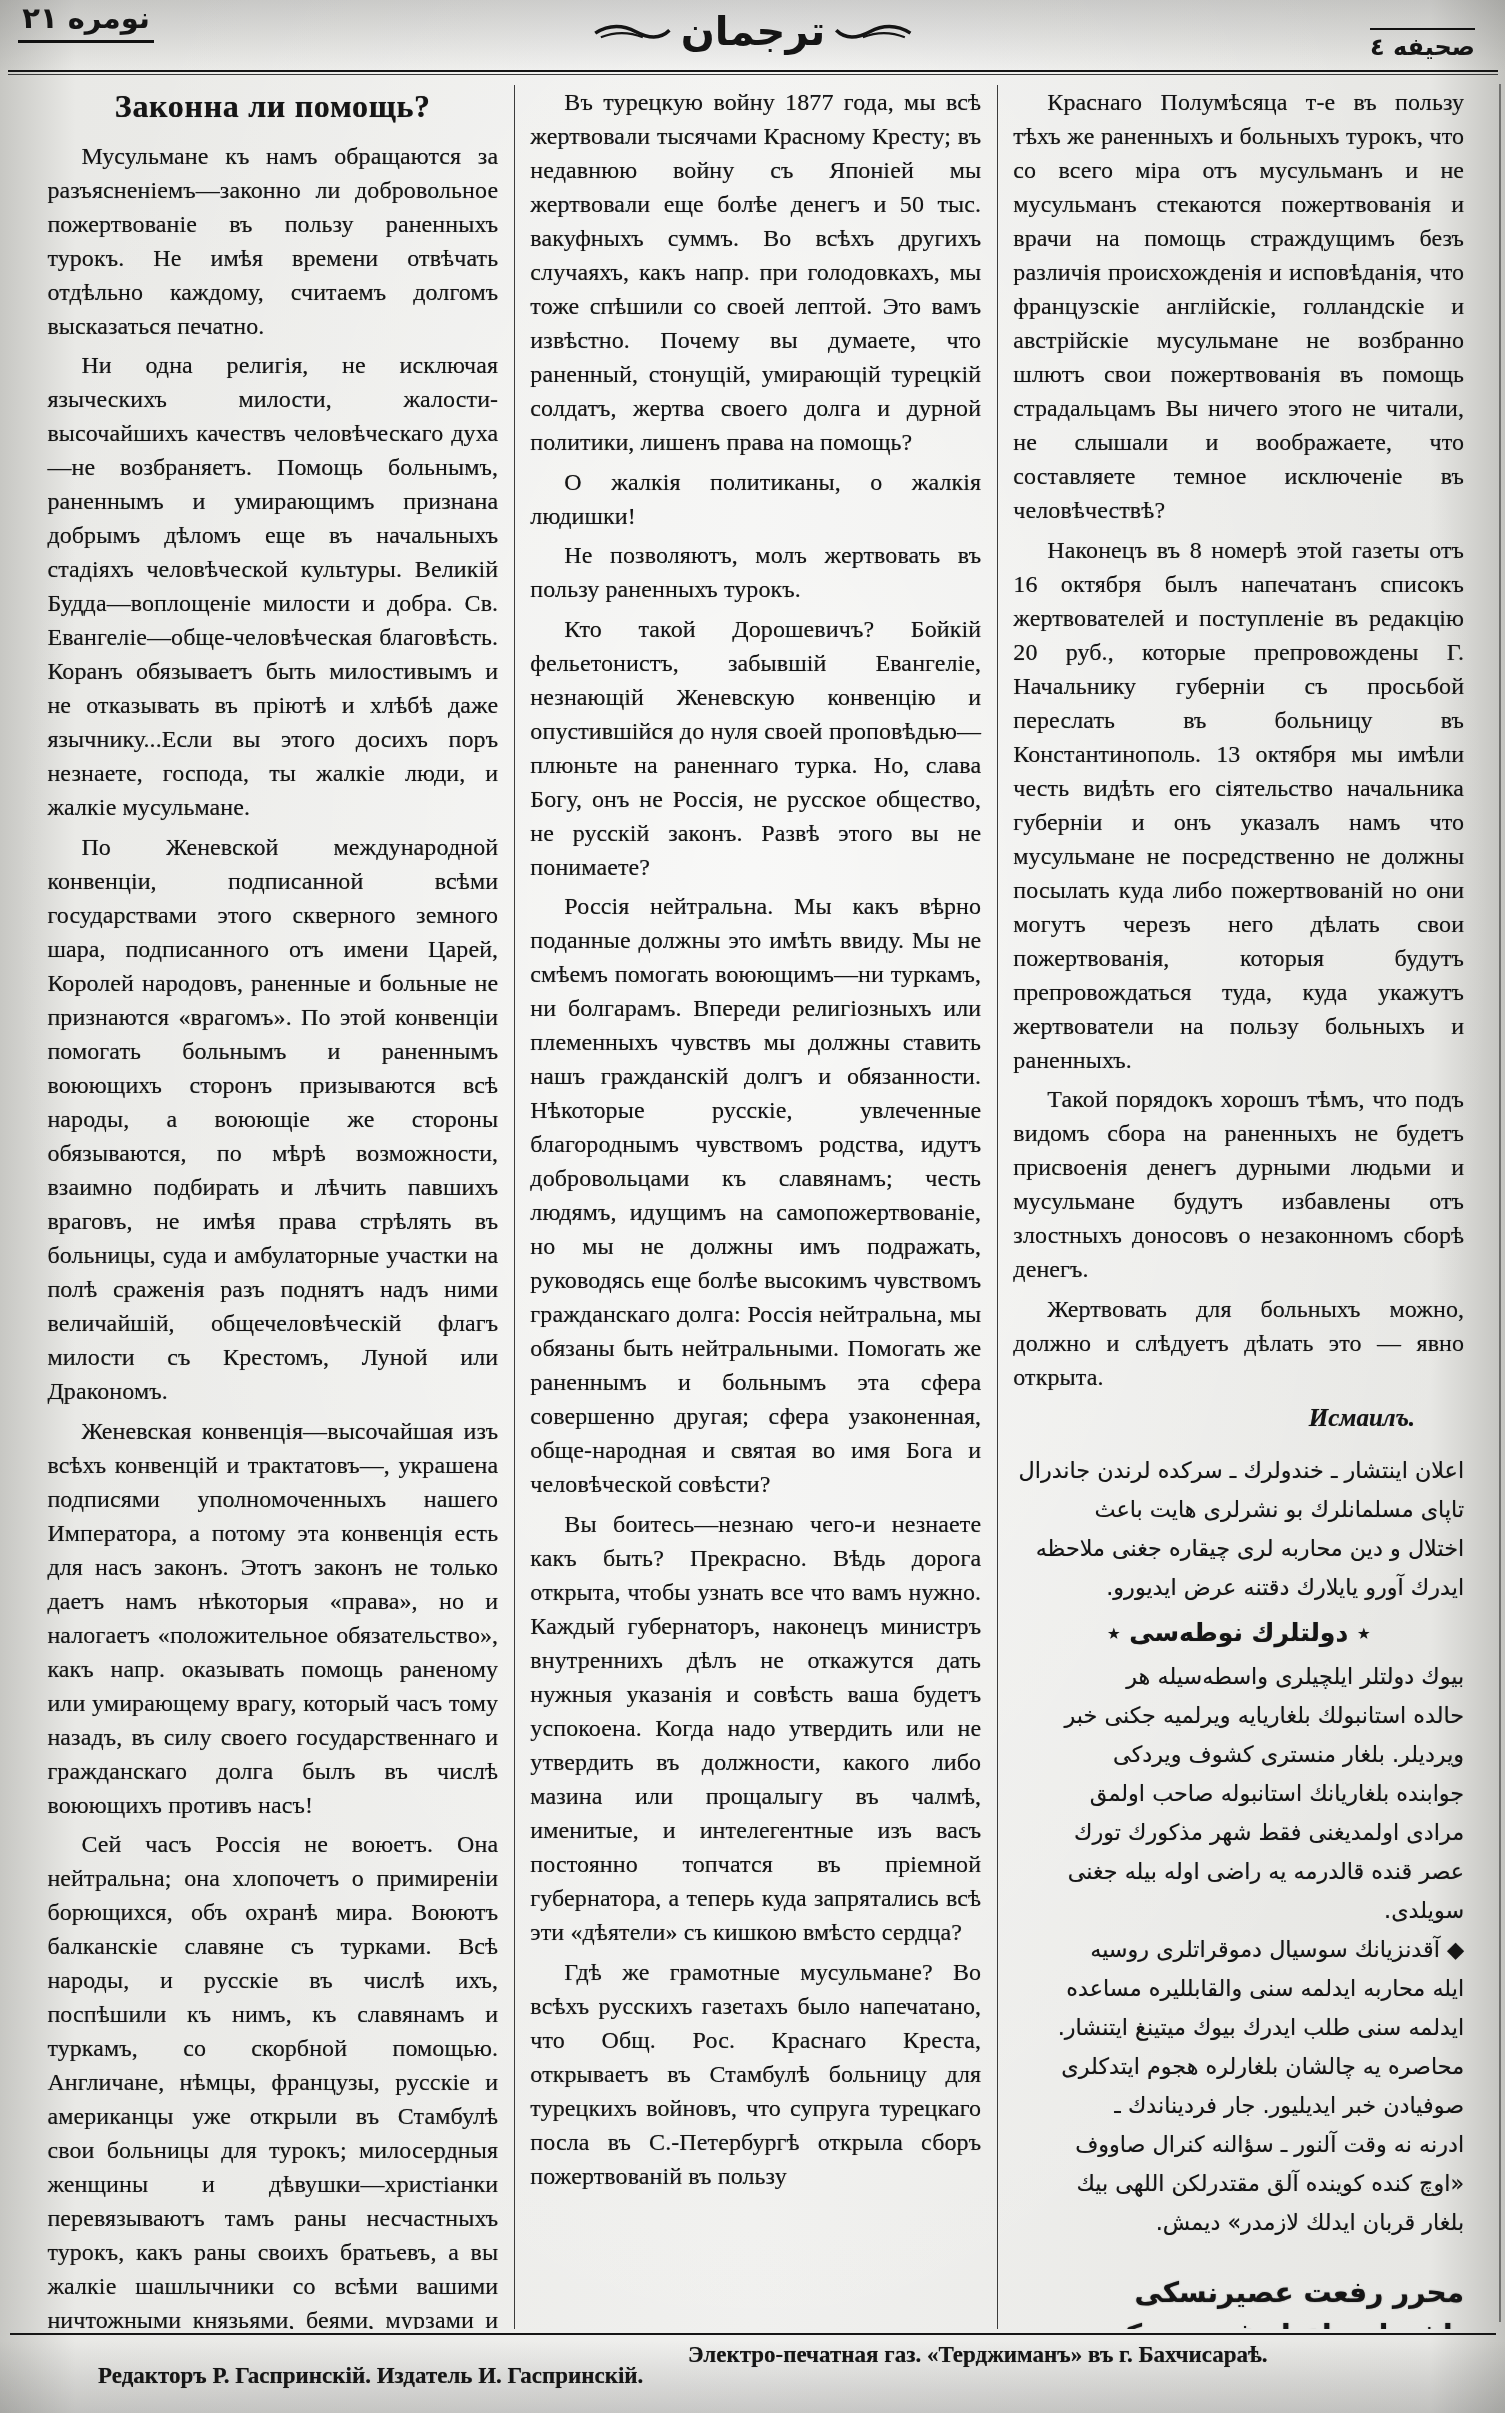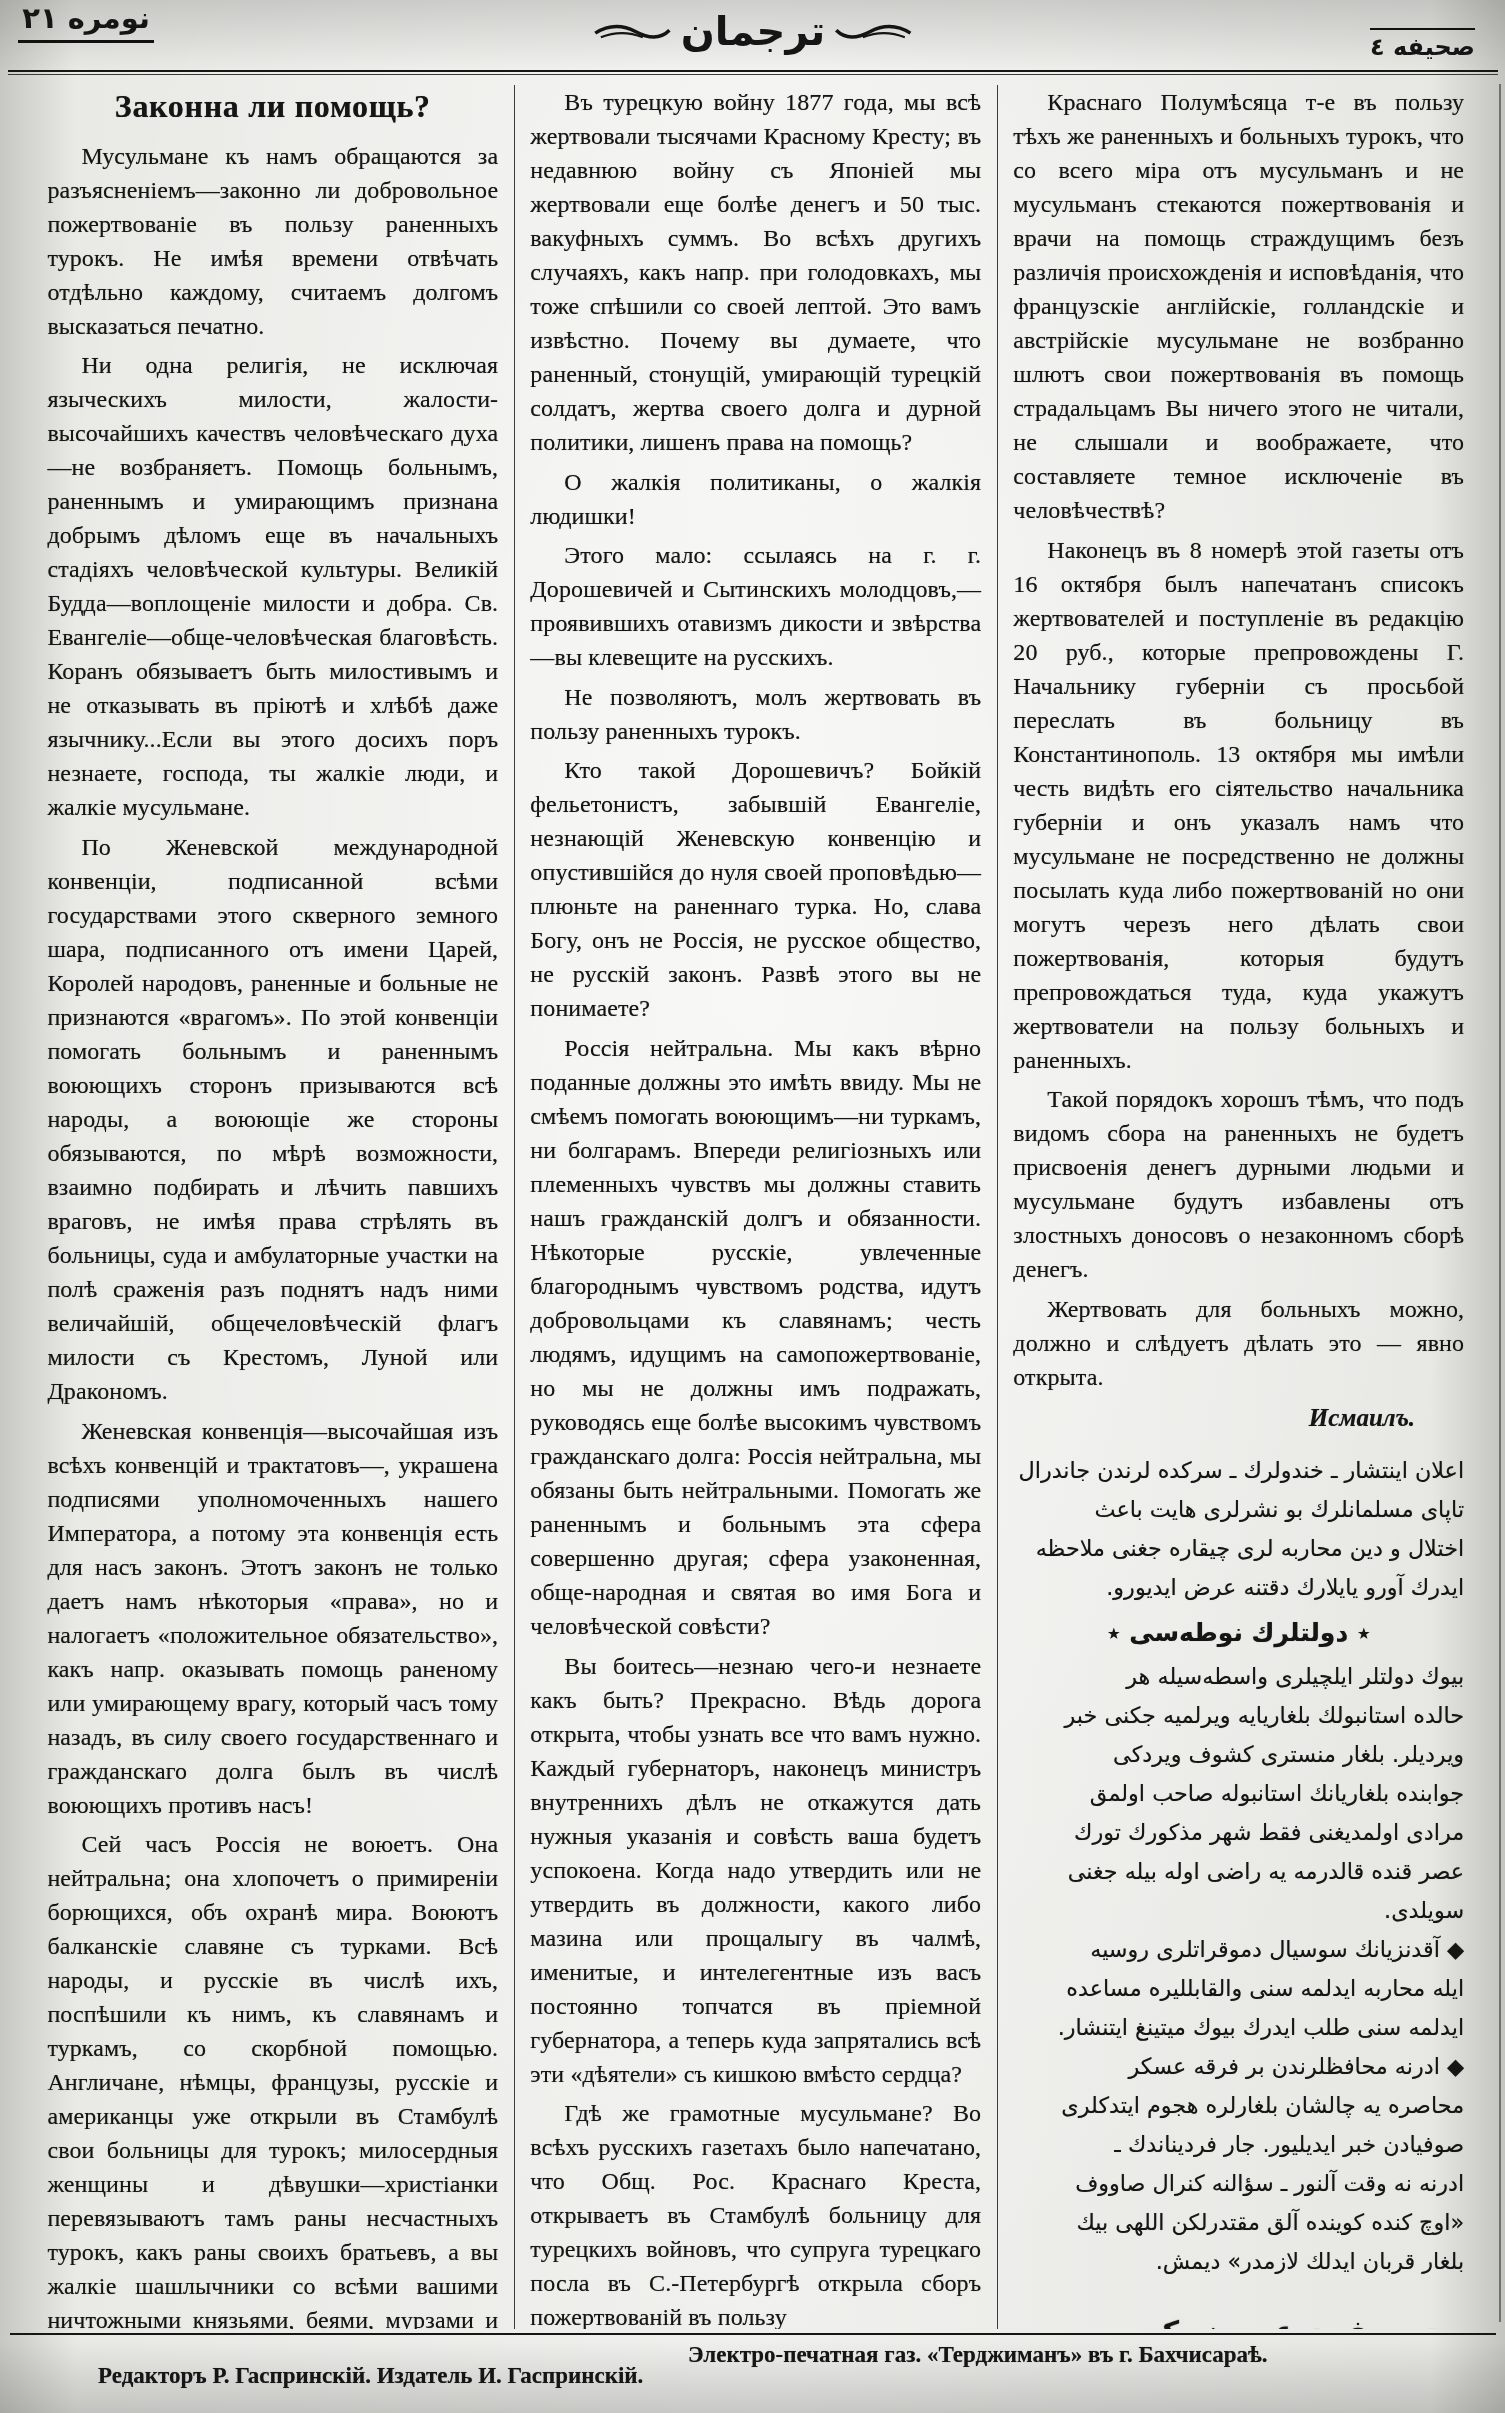--- a/index.html
+++ b/index.html
@@ -156,21 +156,20 @@
           <p class="para">Сей часъ Россія не воюетъ. Она нейтральна; она хлопочетъ о примиреніи борющихся, объ охранѣ мира. Воюютъ балканскіе славяне съ турками. Всѣ народы, и русскіе въ числѣ ихъ, поспѣшили къ нимъ, къ славянамъ и туркамъ, со скорбной помощью. Англичане, нѣмцы, французы, русскіе и американцы уже открыли въ Стамбулѣ свои больницы для турокъ; милосердныя женщины и дѣвушки—христіанки перевязываютъ тамъ раны несчастныхъ турокъ, какъ раны своихъ братьевъ, а вы жалкіе шашлычники со всѣми вашими ничтожными князьями, беями, мурзами и интеллегентами незнаете еще того, что раненному турку, можно и должно дать помощь!</p>
         </div>
     </div>
 
     <div class="col-divider"></div>
 
     <div class="col">
       <div>
           <p class="para">Въ турецкую войну 1877 года, мы всѣ жертвовали тысячами Красному Кресту; въ недавнюю войну съ Японіей мы жертвовали еще болѣе денегъ и 50 тыс. вакуфныхъ суммъ. Во всѣхъ другихъ случаяхъ, какъ напр. при голодовкахъ, мы тоже спѣшили со своей лептой. Это вамъ извѣстно. Почему вы думаете, что раненный, стонущій, умирающій турецкій солдатъ, жертва своего долга и дурной политики, лишенъ права на помощь?</p>
           <p class="para">О жалкія политиканы, о жалкія людишки!</p>
-          <p class="para">Этого мало: ссылаясь на г. г. Дорошевичей и Сытинскихъ молодцовъ,—проявившихъ отавизмъ дикости и звѣрства—вы клевещите на русскихъ.</p>
           <p class="para">Не позволяютъ, молъ жертвовать въ пользу раненныхъ турокъ.</p>
           <p class="para">Кто такой Дорошевичъ? Бойкій фельетонистъ, забывшій Евангеліе, незнающій Женевскую конвенцію и опустившійся до нуля своей проповѣдью—плюньте на раненнаго турка. Но, слава Богу, онъ не Россія, не русское общество, не русскій законъ. Развѣ этого вы не понимаете?</p>
           <p class="para">Россія нейтральна. Мы какъ вѣрно поданные должны это имѣть ввиду. Мы не смѣемъ помогать воюющимъ—ни туркамъ, ни болгарамъ. Впереди религіозныхъ или племенныхъ чувствъ мы должны ставить нашъ гражданскій долгъ и обязанности. Нѣкоторые русскіе, увлеченные благороднымъ чувствомъ родства, идутъ добровольцами къ славянамъ; честь людямъ, идущимъ на самопожертвованіе, но мы не должны имъ подражать, руководясь еще болѣе высокимъ чувствомъ гражданскаго долга: Россія нейтральна, мы обязаны быть нейтральными. Помогать же раненнымъ и больнымъ эта сфера совершенно другая; сфера узаконенная, обще-народная и святая во имя Бога и человѣческой совѣсти?</p>
           <p class="para">Вы боитесь—незнаю чего-и незнаете какъ быть? Прекрасно. Вѣдь дорога открыта, чтобы узнать все что вамъ нужно. Каждый губернаторъ, наконецъ министръ внутреннихъ дѣлъ не откажутся дать нужныя указанія и совѣсть ваша будетъ успокоена. Когда надо утвердить или не утвердить въ должности, какого либо мазина или прощалыгу въ чалмѣ, именитые, и интелегентные изъ васъ постоянно топчатся въ пріемной губернатора, а теперь куда запрятались всѣ эти «дѣятели» съ кишкою вмѣсто сердца?</p>
           <p class="para">Гдѣ же грамотные мусульмане? Во всѣхъ русскихъ газетахъ было напечатано, что Общ. Рос. Краснаго Креста, открываетъ въ Стамбулѣ больницу для турецкихъ войновъ, что супруга турецкаго посла въ С.-Петербургѣ открыла сборъ пожертвованій въ пользу</p>
         </div>
     </div>
 
     <div class="col-divider"></div>
 
@@ -194,21 +193,20 @@
         <div>
             <p class="arabic-line">بيوك دولتلر ايلچيلرى واسطه‌سيله هر</p>
             <p class="arabic-line">حالده استانبولك بلغاريايه ويرلميه جكنى خبر</p>
             <p class="arabic-line">ويرديلر. بلغار منسترى كشوف ويردكى</p>
             <p class="arabic-line">جوابنده بلغاريانك استانبوله صاحب اولمق</p>
             <p class="arabic-line">مرادى اولمديغنى فقط شهر مذكورك تورك</p>
             <p class="arabic-line">عصر قنده قالدرمه يه راضى اوله بيله جغنى سويلدى.</p>
             <p class="arabic-line">◆ آقدنزيانك سوسيال دموقراتلرى روسيه</p>
             <p class="arabic-line">ايله محاربه ايدلمه سنى والقابلليره مساعده</p>
             <p class="arabic-line">ايدلمه سنى طلب ايدرك بيوك ميتينغ ايتنشار.</p>
-            <p class="arabic-line">◆ ادرنه محافظلرندن بر فرقه عسكر</p>
             <p class="arabic-line">محاصره يه چالشان بلغارلره هجوم ايتدكلرى</p>
             <p class="arabic-line">صوفيادن خبر ايديليور. جار فرديناندك ـ</p>
             <p class="arabic-line">ادرنه نه وقت آلنور ـ سؤالنه كنرال صاووف</p>
             <p class="arabic-line">«اوچ كنده كوينده آلق مقتدرلكن اللهى بيك</p>
             <p class="arabic-line">بلغار قربان ايدلك لازمدر» ديمش.</p>
           </div>
         <div class="arabic-sig">
             <p class="arabic-sig-line">محرر رفعت عصيرنسكى</p>
             <p class="arabic-sig-line">ناشر اسماعيل غصپرنسكى</p>
           </div>

